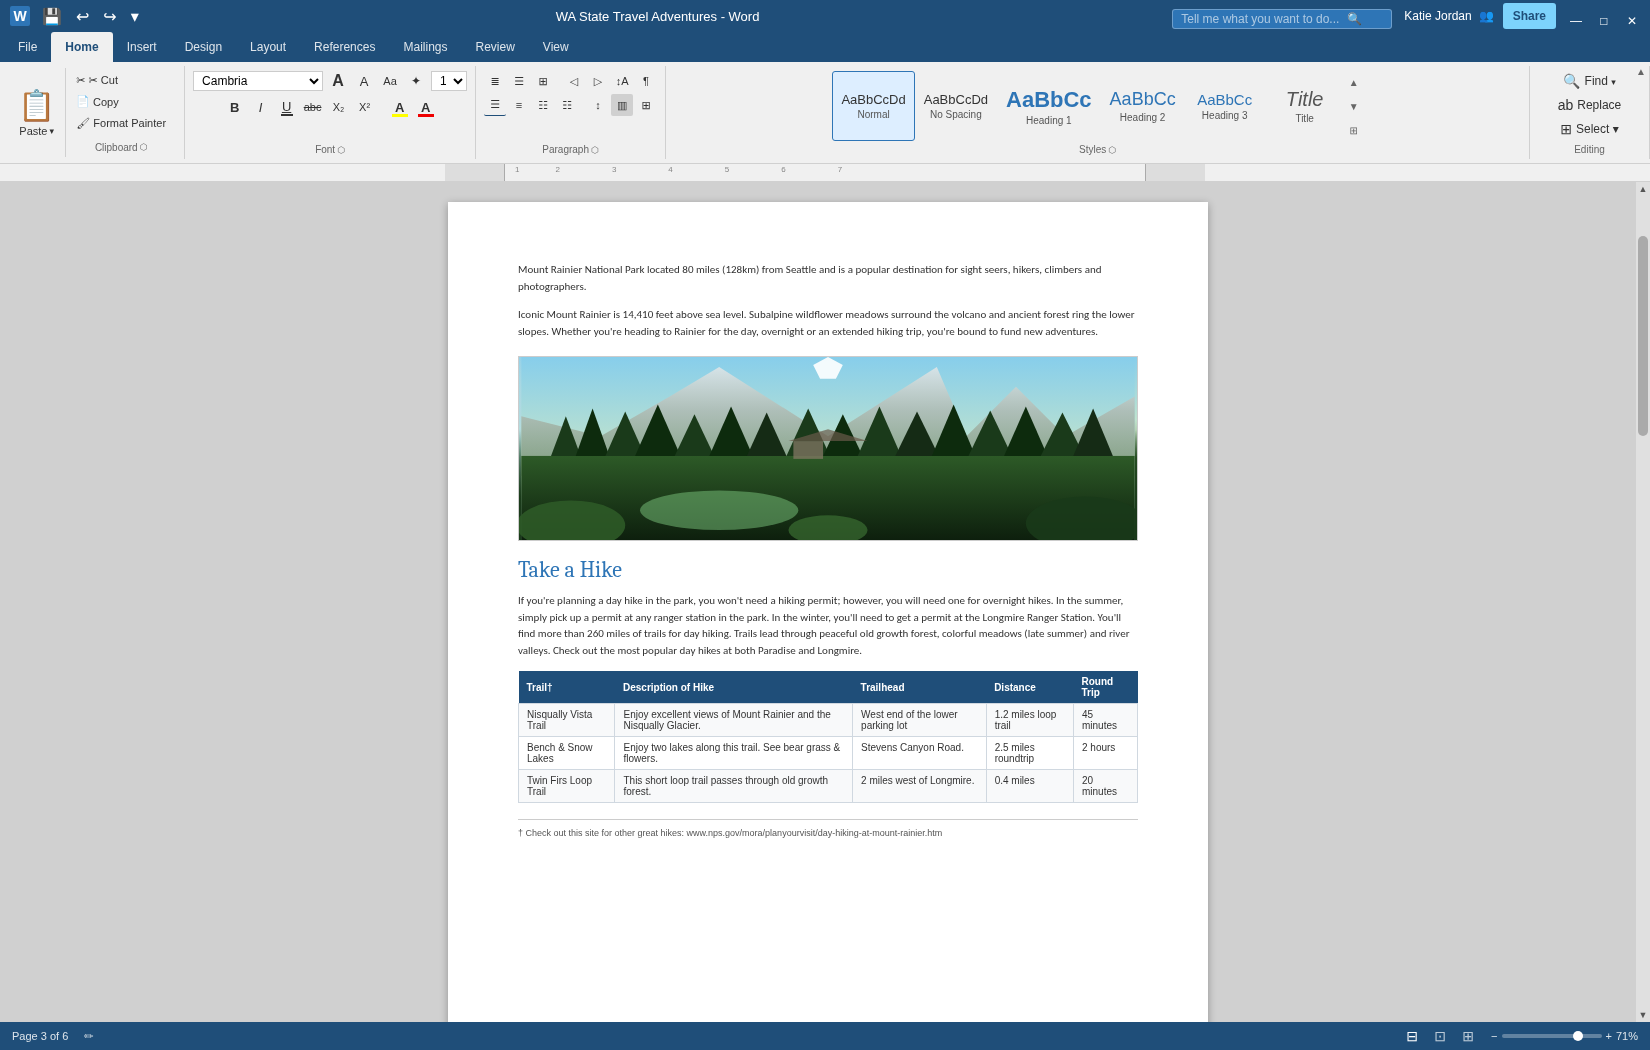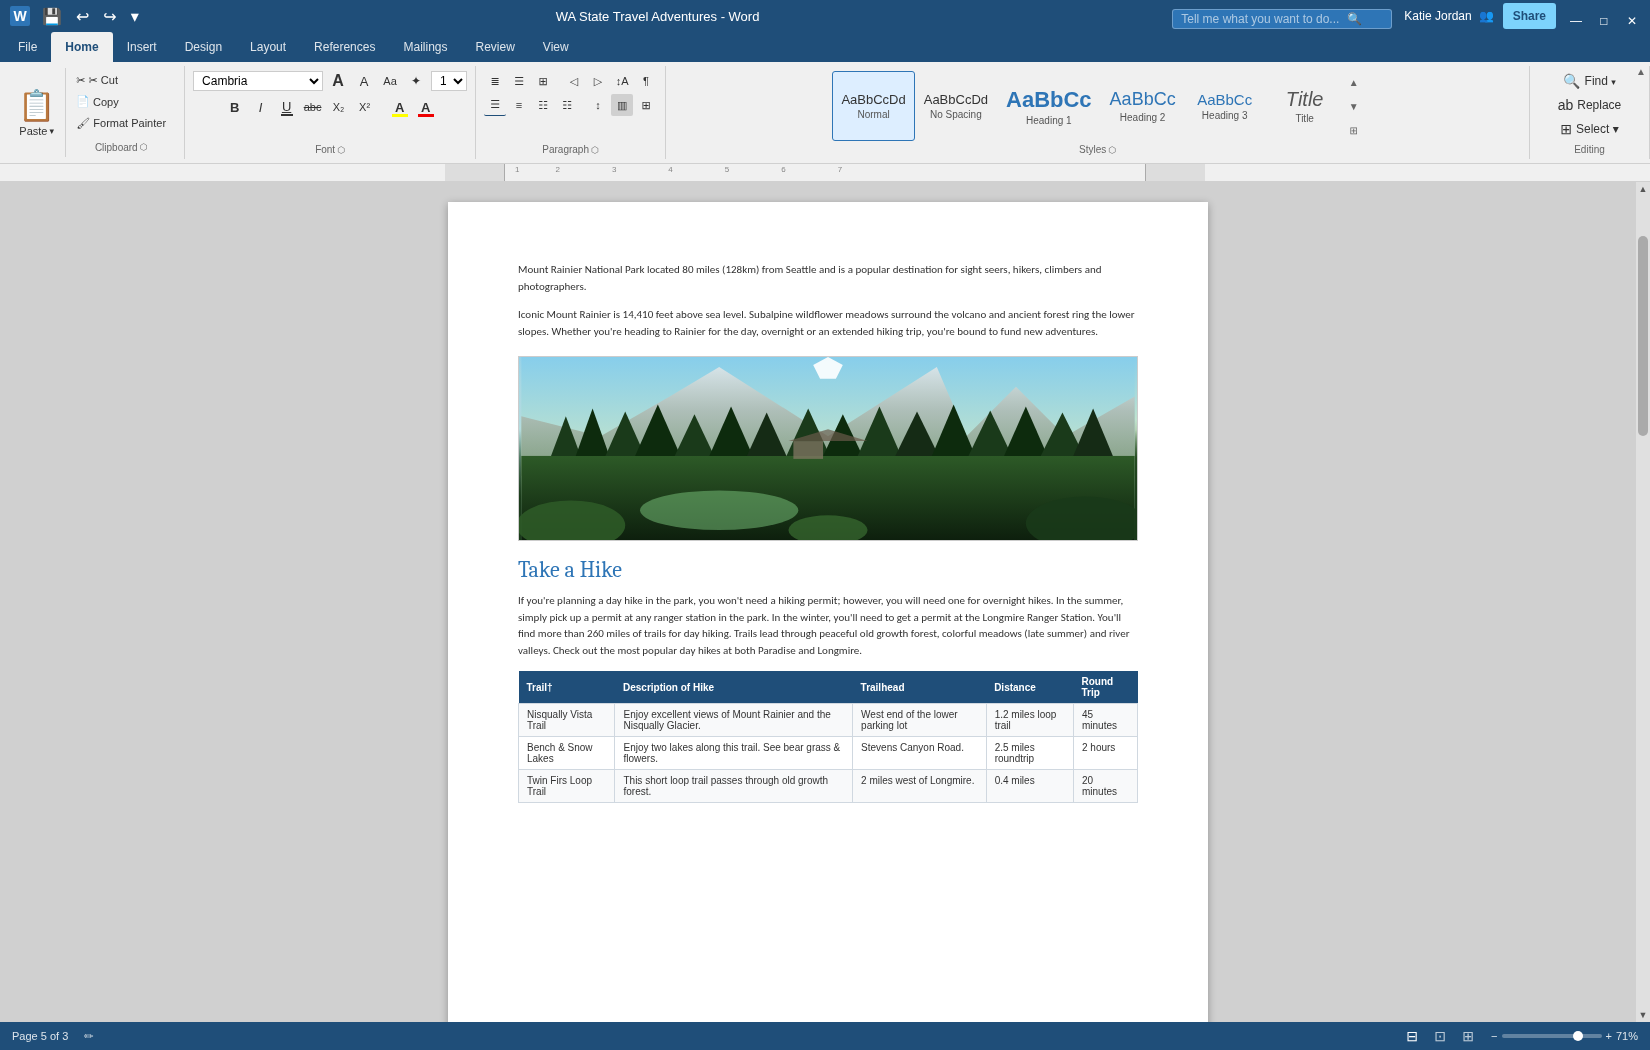--- a/index.html
+++ b/index.html
@@ -763,35 +763,36 @@
           <tr class="table-row">
             <td>Twin Firs Loop Trail</td>
             <td>This short loop trail passes through old growth forest.</td>
             <td>2 miles west of Longmire.</td>
             <td>0.4 miles</td>
             <td>20 minutes</td>
           </tr>
         </tbody>
       </table>
 
+      <p class="footnote">† Check out this site for other great hikes: www.nps.gov/mora/planyourvisit/day-hiking-at-mount-rainier.htm</p>
 
     </div>
   </div>
 
   <div class="doc-scrollbar">
     <span class="scroll-btn">▲</span>
     <div class="scrollbar-thumb"></div>
     <span class="scroll-btn" style="margin-top:auto;">▼</span>
   </div>
 
 </div>
 
 <div class="status-bar">
   <div class="status-left">
-    <span>Page 5 of 3</span>
+    <span>Page 3 of 6</span>
     <span>✏</span>
   </div>
   <div class="status-right">
     <div style="display:flex; gap:6px; align-items:center;">
       <span class="view-btn" style="color:white;">⊟</span>
       <span class="view-btn">⊡</span>
       <span class="view-btn">⊞</span>
     </div>
     <div class="zoom-slider">
       <span style="cursor:pointer;">−</span>

